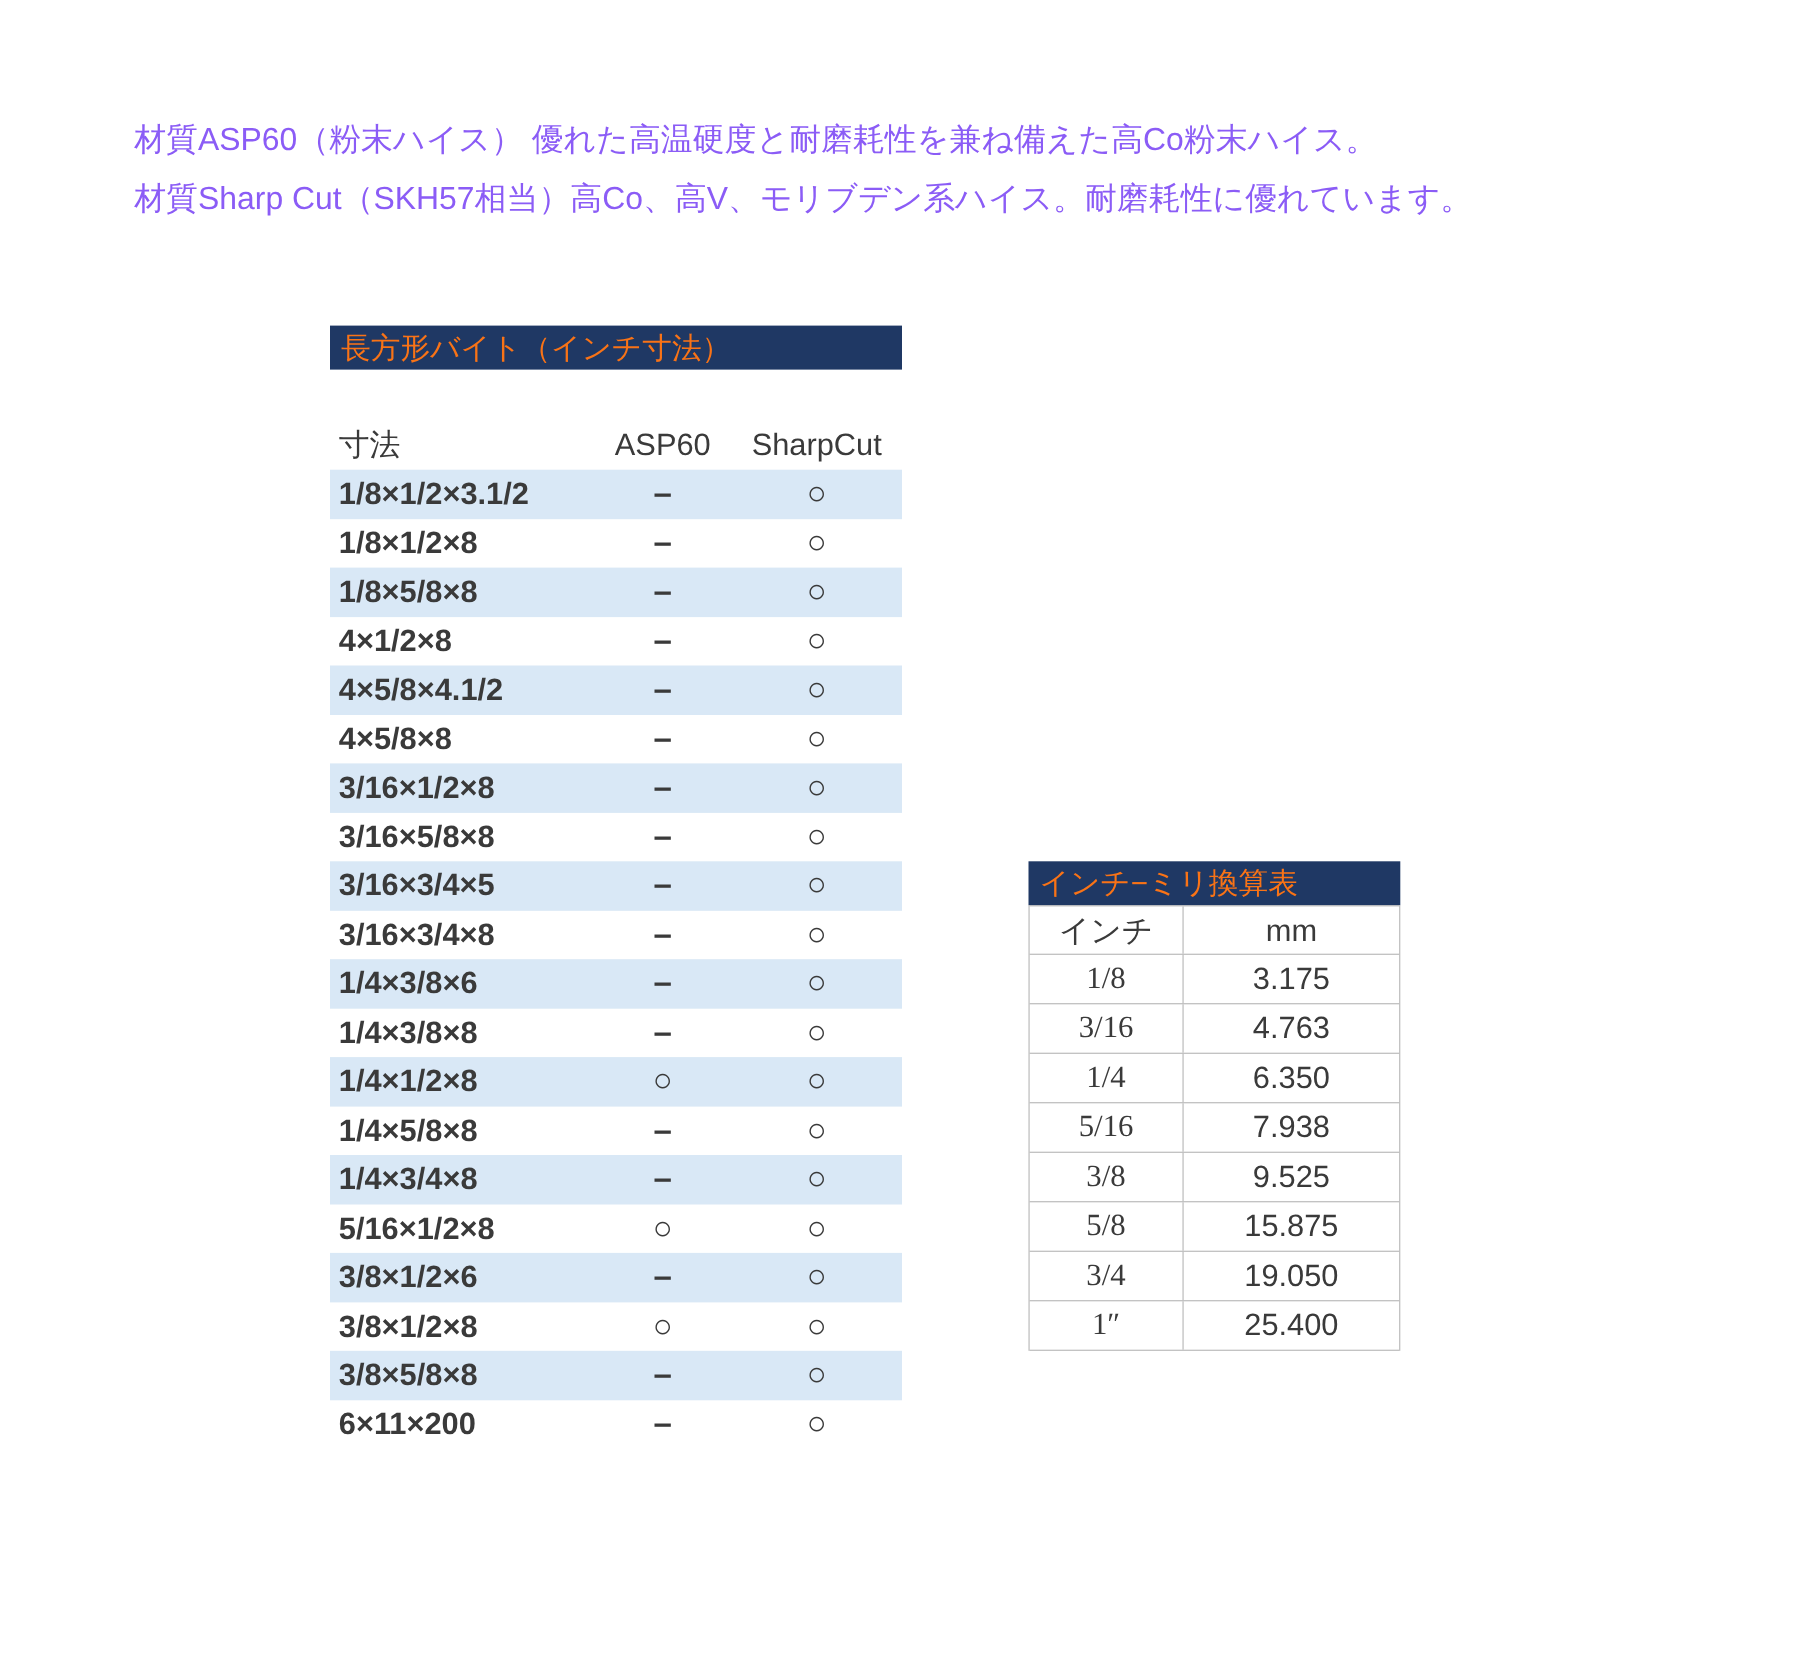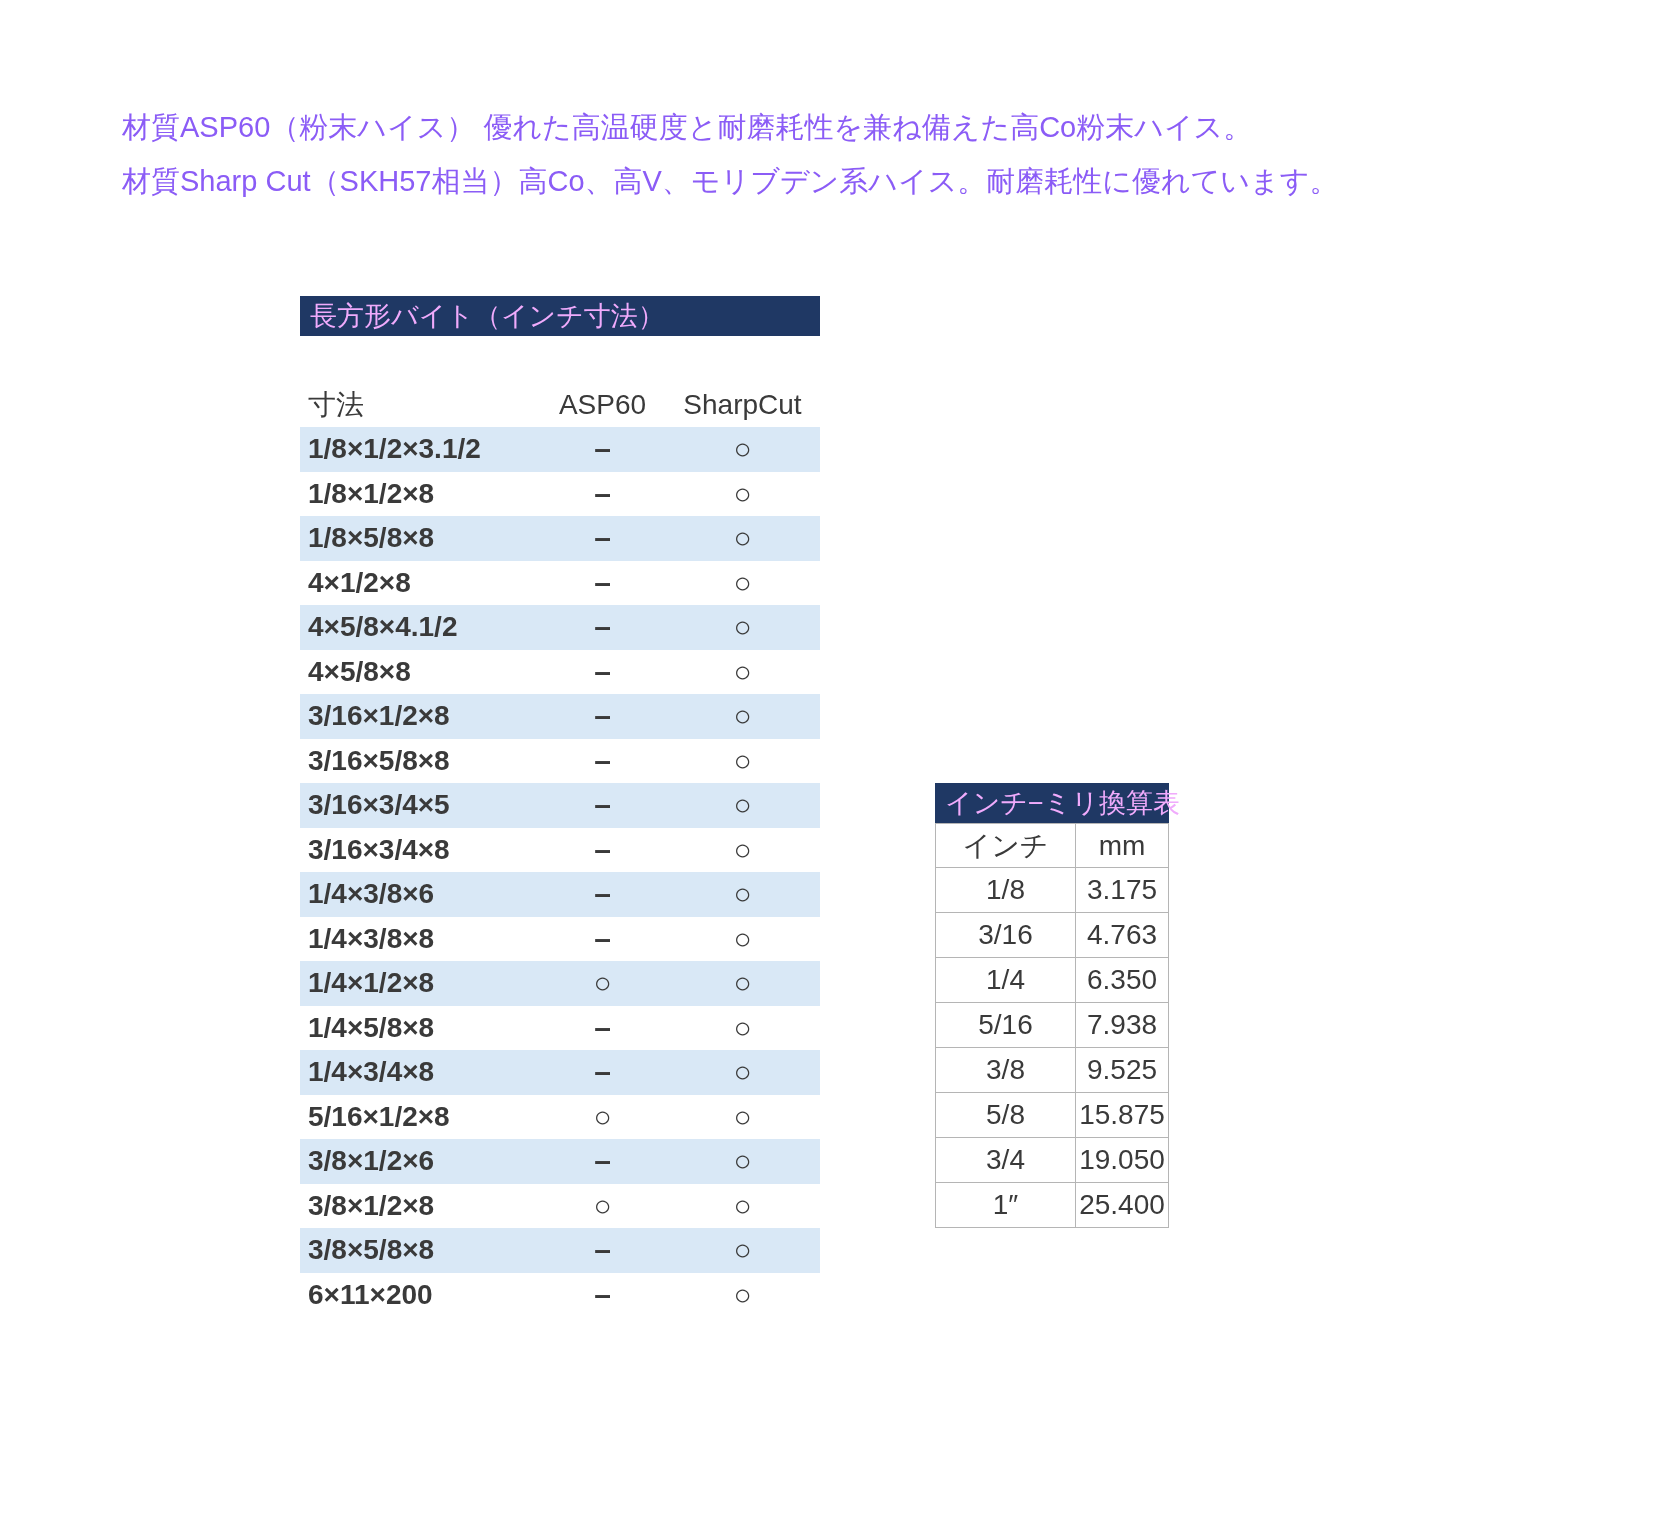--- a/index.html
+++ b/index.html
@@ -29,21 +29,21 @@
   }
   
   .size-table {
     position: absolute;
     left: 300px;
     top: 296px;
     width: 520px;
   }
   .tbl-title {
     background: var(--header-bg);
-    color: #f0abfc;
+    color: #f97316;
     height: 40px;
     line-height: 40px;
     padding-left: 10px;
     font-size: 27px;
     white-space: nowrap;
   }
   .col-head, .t-row {
     display: flex;
     align-items: center;
     font-size: 28px;
@@ -53,21 +53,21 @@
   .t-row.stripe { background: var(--stripe-bg); }
   .c-size { flex: 0 0 240px; padding-left: 8px; white-space: nowrap; }
   .c-asp  { flex: 0 0 125px; text-align: center; }
   .c-sharp{ flex: 1; text-align: center; }
   .t-row .c-asp, .t-row .c-sharp { font-size: 30px; }
   
   .conv-table {
     position: absolute;
     left: 935px;
     top: 783px;
-    width: 234px;
+    width: 338px;
   }
   .conv-grid {
     border-left: 1px solid var(--border);
     border-right: 1px solid var(--border);
   }
   .cv-row {
     display: flex;
     align-items: center;
     height: 45px;
     font-size: 28px;
@@ -75,20 +75,21 @@
   }
   .cv-row.cv-head { border-top: 1px solid var(--border); }
   .cv-inch {
     flex: 0 0 140px;
     text-align: left;
     border-right: 1px solid var(--border);
     align-self: stretch;
     display: flex;
     align-items: center;
     justify-content: center;
+    font-family: Liberation Serif, serif;
   }
   .cv-mm {
     flex: 1;
     text-align: center;
   }
 </style>
 </head>
 <body>
 
 <div class="intro">

